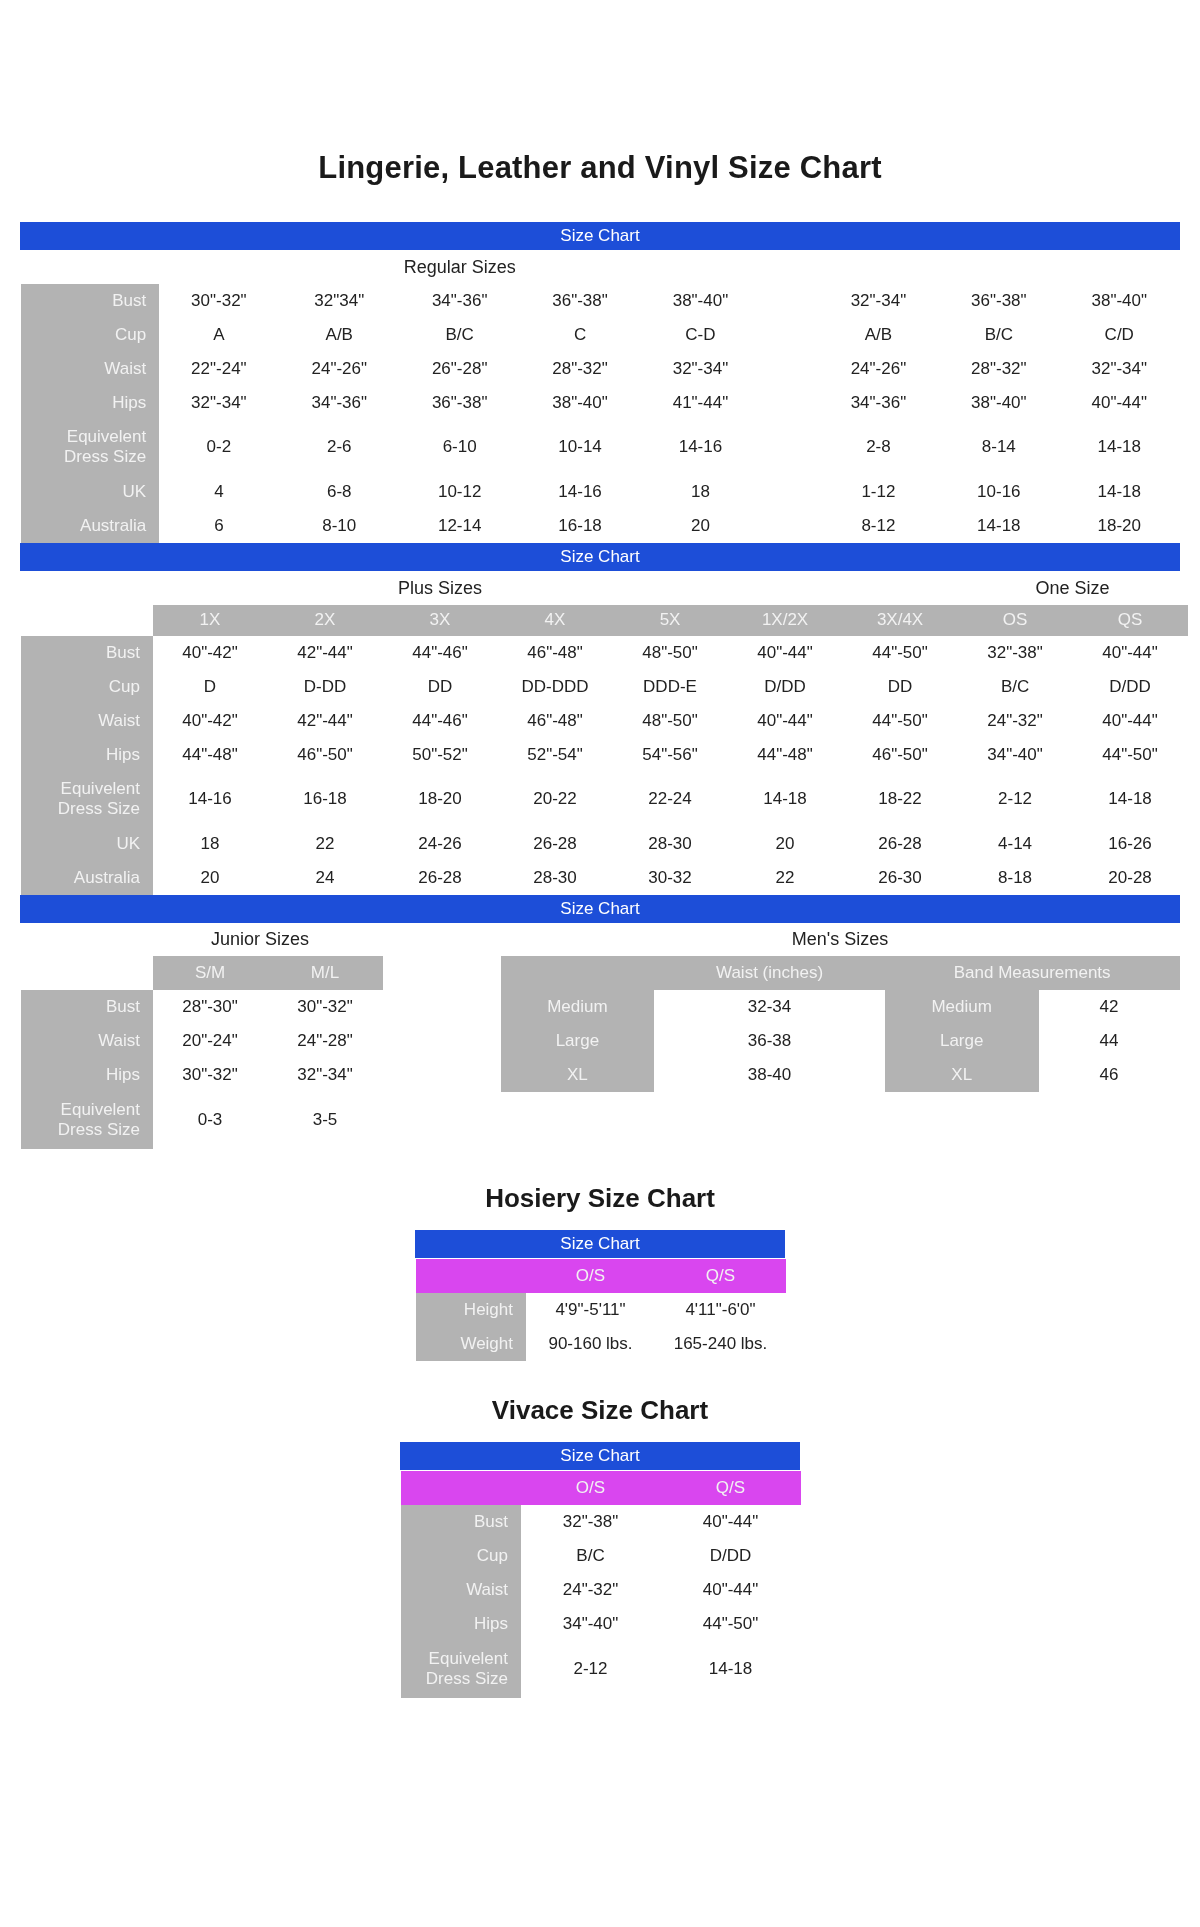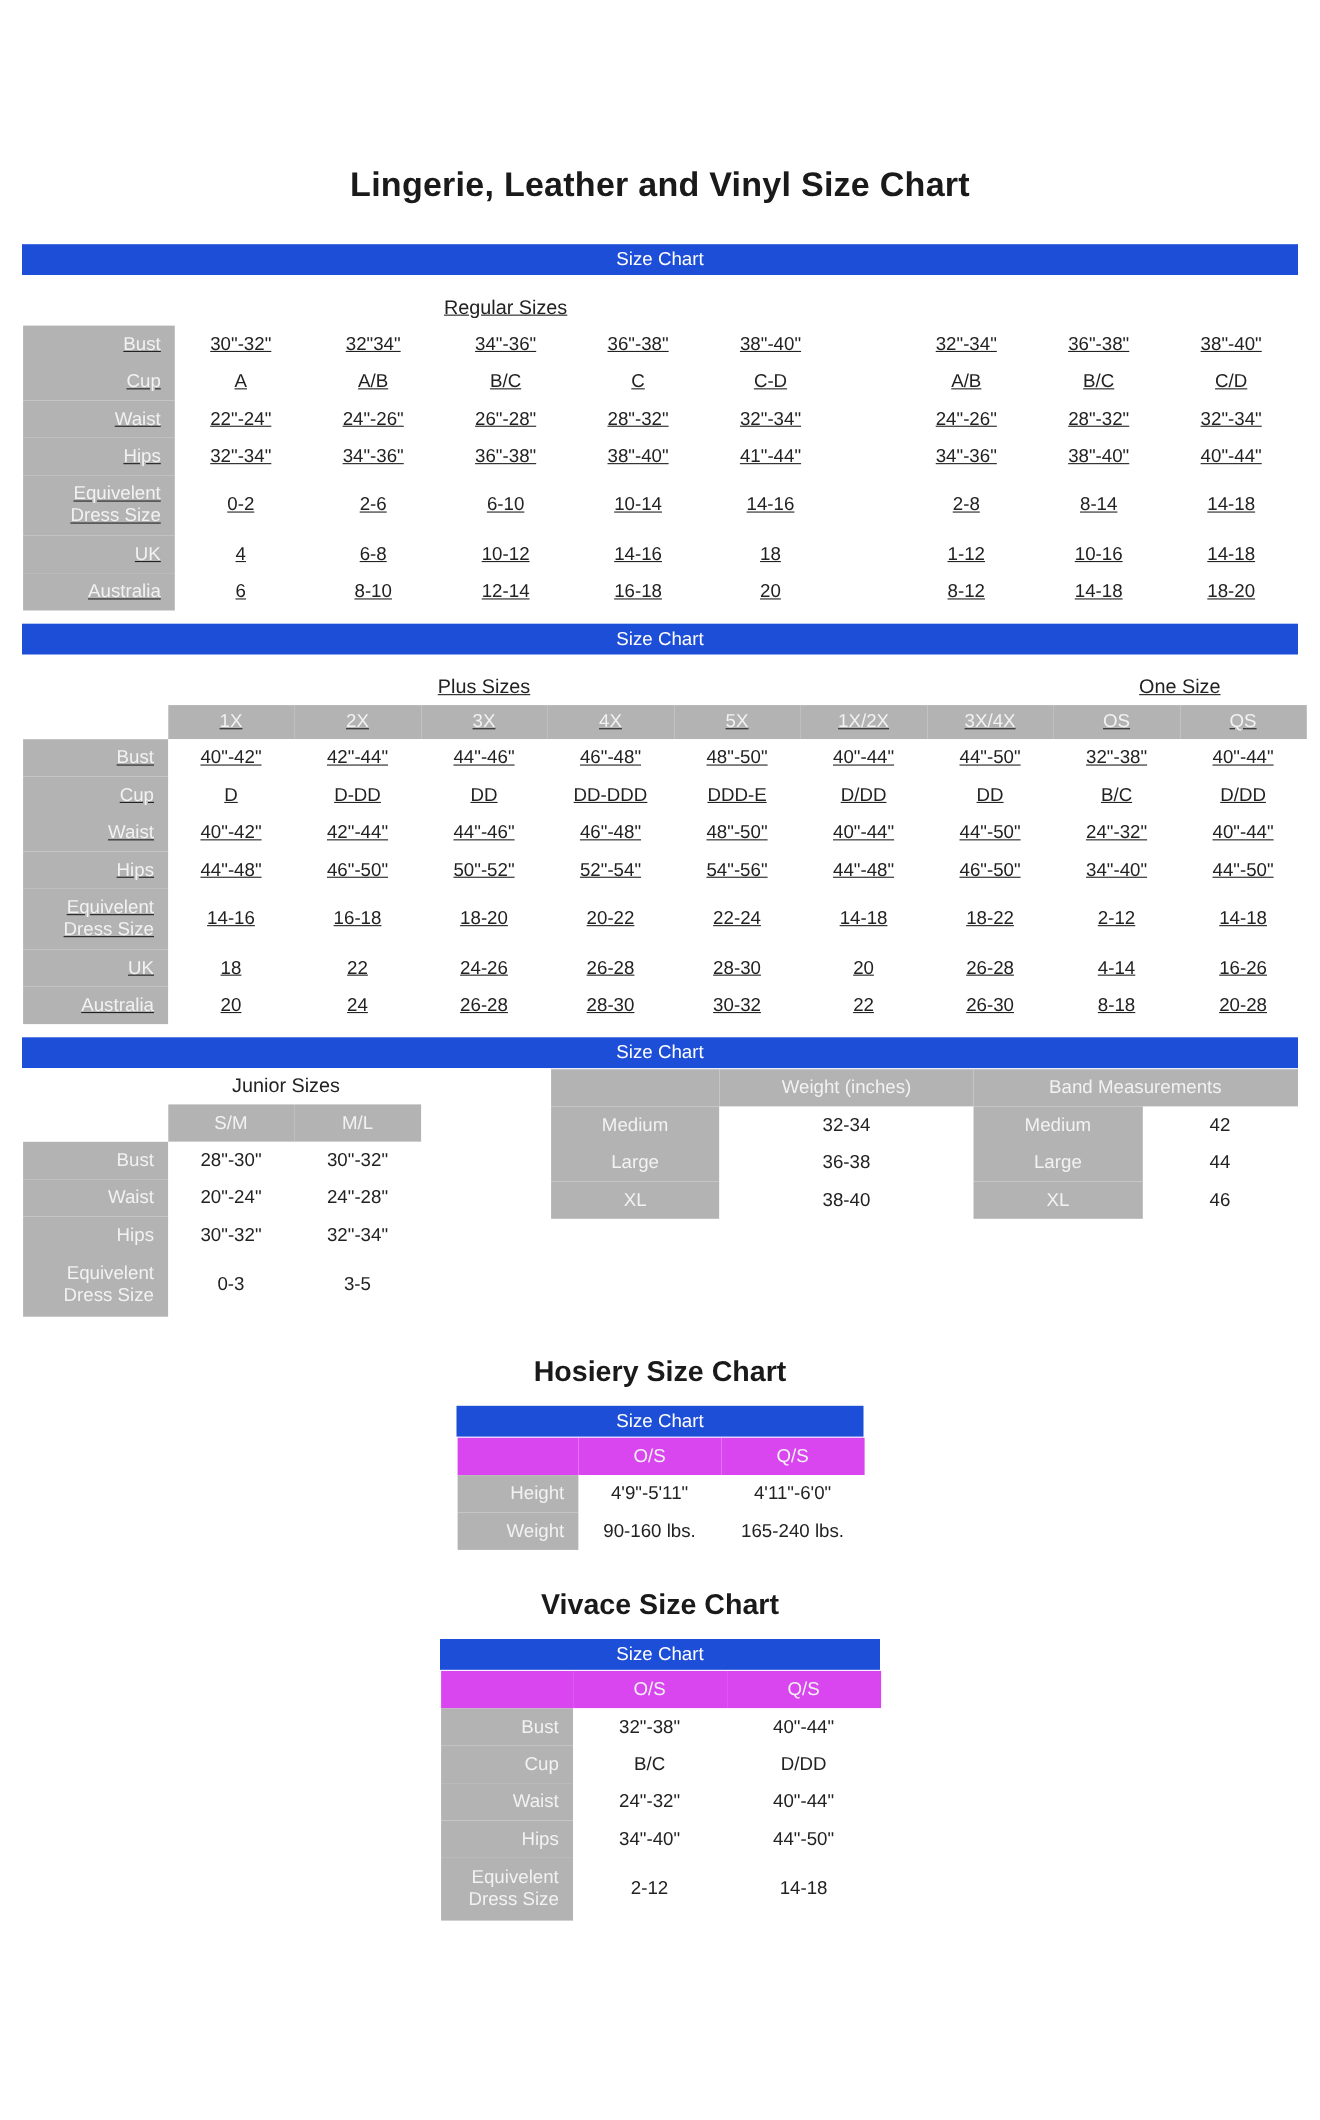--- a/index.html
+++ b/index.html
@@ -30,22 +30,21 @@
   }
   h2.section-title {
     font-size: 26px;
     font-weight: bold;
     text-align: center;
     margin: 34px 0 16px 0;
     color: #1a1a1a;
   }
   .block {
     width: 1160px;
-    margin: 12px auto;
-    text-decoration: underline;
+    margin: 0 auto;
   }
   table {
     border-collapse: collapse;
     table-layout: fixed;
     width: 100%;
   }
   td, th {
     padding: 0;
     margin: 0;
     font-weight: normal;
@@ -425,31 +424,32 @@
           <td class="rowlabel two-line" style="height:56px">Equivelent Dress Size</td>
           <td class="cell">0-3</td>
           <td class="cell">3-5</td>
           <td class="cell-gap"></td>
         </tr>
       </tbody>
         </table>
     </div>
 
     <div class="jm-right">
+      <div class="subtitle">Men's Sizes</div>
       <table>
         <colgroup>
           <col style="width:120px">
             <col style="width:180px">
             <col style="width:120px">
             <col style="width:110px">
         </colgroup>
         <tbody>
             <tr class="colhdr">
           <td class="mens-hdr"></td>
-          <td class="mens-hdr">Weight (inches)</td>
+          <td class="mens-hdr">Waist (inches)</td>
           <td class="mens-hdr" colspan="2">Band Measurements</td>
         </tr>
         <tr>
           <td class="mens-label">Medium</td>
           <td class="cell">32-34</td>
           <td class="mens-label">Medium</td>
           <td class="cell">42</td>
         </tr>
         <tr>
           <td class="mens-label">Large</td>

